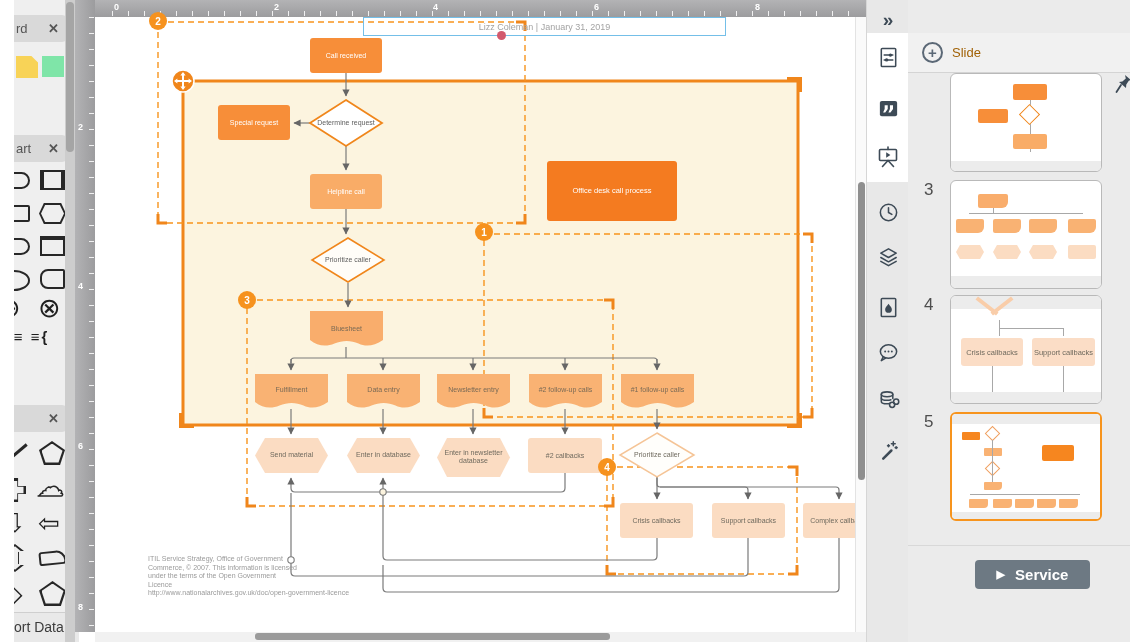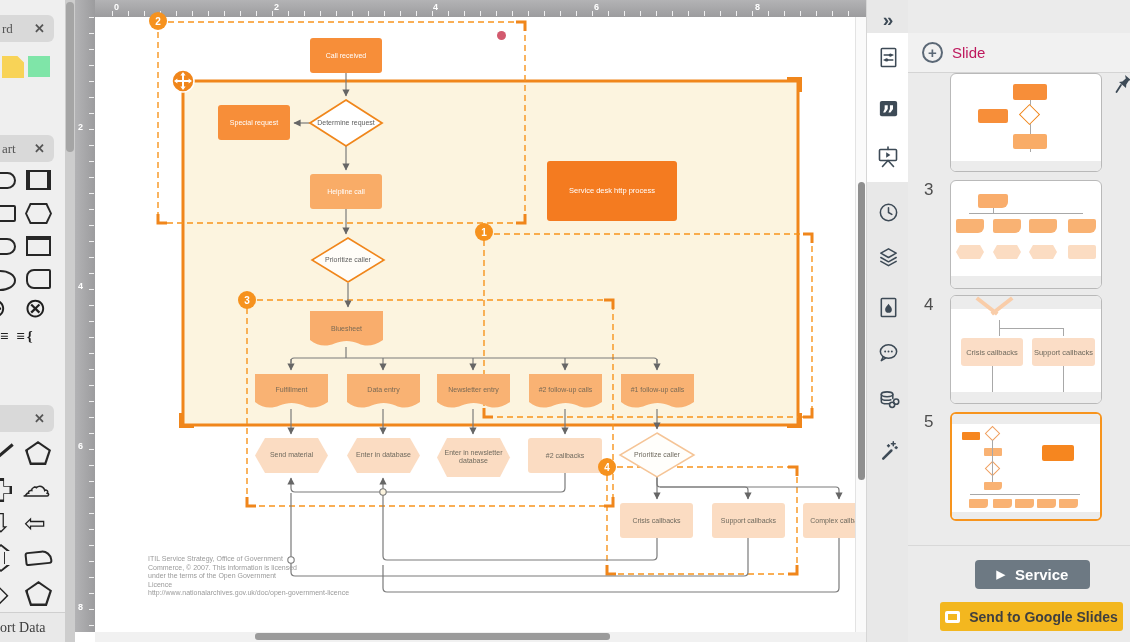--- a/index.html
+++ b/index.html
@@ -1,20 +1,20 @@
 <!DOCTYPE html>
 <html><head>
 <meta charset="utf-8">
 <style>
   html,body{margin:0;padding:0;background:#fff;}
   #app{position:relative;width:1130px;height:642px;overflow:hidden;
        font-family:"Liberation Sans",sans-serif;background:#fff;}
   .abs{position:absolute;}
   
-  #shape-panel{left:0;top:0;width:65px;height:642px;background:#efefef;overflow:hidden;font-family:Liberation Serif, serif;}
+  #shape-panel{left:14px;top:0;width:65px;height:642px;background:#efefef;overflow:hidden;}
   .sec-head{position:absolute;height:27px;background:#d9d9d9;border-radius:6px;
             color:#555;font-size:13px;line-height:27px;}
   .sec-close{position:absolute;right:9px;top:0;color:#555;font-size:13px;font-weight:bold;cursor:pointer;}
   .shp{position:absolute;box-sizing:border-box;}
   .outl{border:2px solid #272727;background:#efefef;}
   .glyph{position:absolute;color:#1f1f1f;}
   #import-bar{left:0;top:612px;width:65px;height:30px;background:#e9e9e9;border-top:1px solid #cfcfcf;
               font-size:14px;color:#3c3c3c;line-height:29px;}
   
   #panel-scroll{left:65px;top:0;width:10px;height:642px;background:#cdcdcd;}
@@ -52,21 +52,21 @@
   .rail-btn{position:absolute;left:0;width:42px;height:30px;display:flex;align-items:center;justify-content:center;cursor:pointer;}
   .rail-btn svg{stroke:#3d4a56;fill:none;stroke-width:1.6;stroke-linecap:round;stroke-linejoin:round;}
   #collapse-btn{color:#3d4a56;font-size:19px;font-weight:bold;}
   
   #slides-panel{left:908px;top:0;width:222px;height:642px;background:#ebebeb;overflow:hidden;}
   #slides-header{position:absolute;left:0;top:0;width:222px;height:33px;background:#5d6a76;color:#fff;
       font-size:15px;font-weight:bold;line-height:33px;}
   #add-row{position:absolute;left:0;top:33px;width:222px;height:40px;background:#f1f1f1;border-bottom:1px solid #d4d4d4;box-sizing:border-box;}
   #plus-circle{position:absolute;left:14px;top:9px;width:21px;height:21px;border:2px solid #5b6876;border-radius:50%;
       box-sizing:border-box;color:#5b6876;font-size:15px;font-weight:bold;display:flex;align-items:center;justify-content:center;line-height:1;}
-  #add-label{position:absolute;left:44px;top:0;height:40px;line-height:40px;font-size:15px;color:#be185d;}
+  #add-label{position:absolute;left:44px;top:0;height:40px;line-height:40px;font-size:13px;color:#a16207;}
   #pin-icon{position:absolute;right:-5px;top:40px;}
   .thumb-frame{position:absolute;left:42px;width:152px;background:#fff;border:1px solid #b9b9b9;border-radius:6px;
       overflow:hidden;box-sizing:border-box;}
   .thumb-num{position:absolute;left:16px;font-size:17px;color:#4e4e4e;}
   .ms{position:absolute;}
   .band{position:absolute;left:0;width:152px;background:#ececec;}
   .mline{position:absolute;background:#a8a8a8;}
   #present-btn{position:absolute;left:67px;top:560px;width:115px;height:29px;background:#6d7983;border-radius:4px;
       color:#fff;font-size:15px;font-weight:bold;display:flex;align-items:center;justify-content:center;gap:10px;cursor:pointer;}
   #send-btn{position:absolute;left:32px;top:602px;width:183px;height:29px;background:#F3B71F;border-radius:3px;
@@ -239,26 +239,29 @@
         </g>
         <g fill="#fff">
           <path d="M88,55 l2.6,3.4 h-5.2 z"></path>
             <path d="M88,73 l2.6,-3.4 h-5.2 z"></path>
           <path d="M79,64 l3.4,-2.6 v5.2 z"></path>
             <path d="M97,64 l-3.4,-2.6 v5.2 z"></path>
         </g>
       </g>
     </svg>
 
+    <div id="collab-box">
+      <span>Lizz Coleman  |  January 31, 2019</span>
+    </div>
     <div id="collab-dot"></div>
 
     <div class="node" style="left:215px;top:21px;width:72px;height:35px;background:#F78E39;color:#fff;">Call received</div>
     <div class="node" style="left:123px;top:88px;width:72px;height:35px;background:#F78E39;color:#fff;">Special request</div>
     <div class="node" style="left:215px;top:157px;width:72px;height:35px;background:#F9AC67;color:#fff;">Helpline call</div>
-    <div class="node" style="left:452px;top:144px;width:130px;height:60px;background:#F47B20;color:#fff;font-size:7.5px;">Service desk http process</div>
+    <div class="node" style="left:452px;top:144px;width:130px;height:60px;background:#F47B20;color:#fff;font-size:7.5px;">Office desk call process</div>
     <div class="node" style="left:433px;top:421px;width:74px;height:35px;background:#FBDCC2;color:#6f6a5e;">#2 callbacks</div>
     <div class="node" style="left:525px;top:486px;width:73px;height:35px;background:#FBDCC2;color:#6f6a5e;">Crisis callbacks</div>
     <div class="node" style="left:617px;top:486px;width:73px;height:35px;background:#FBDCC2;color:#6f6a5e;">Support callbacks</div>
     <div class="node" style="left:708px;top:486px;width:73px;height:35px;background:#FBDCC2;color:#6f6a5e;">Complex callbacks</div>
 
     <div class="nlab" style="left:215px;top:92px;width:72px;height:28px;color:#5f5f5f;">Determine request</div>
     <div class="nlab" style="left:217px;top:233px;width:72px;height:20px;color:#5f5f5f;">Prioritize caller</div>
     <div class="nlab" style="left:526px;top:430px;width:72px;height:16px;color:#6f6a5e;">Prioritize caller</div>
     <div class="nlab" style="left:215px;top:300px;width:73px;height:24px;color:#7a6a55;">Bluesheet</div>
     <div class="nlab" style="left:160px;top:363px;width:73px;height:20px;color:#7a6a55;">Fulfillment</div>
@@ -436,19 +439,15 @@
       <div class="ms" style="left:107px;top:85px;width:19px;height:9px;background:#F9B273;border-radius:1px 1px 4px 1px;"></div>
       <div class="band" style="top:98px;height:11px;"></div>
     </div>
 
     <div id="panel-divider"></div>
 
     <div id="present-btn">
       <span style="font-size:11px;">▶</span>
       <span>Service</span>
     </div>
-    <div id="send-btn">
-      <span id="gslides-icon"></span>
-      <span>Send to Google Slides</span>
-    </div>
   </div>
 
 </div>
 
 </body></html>

